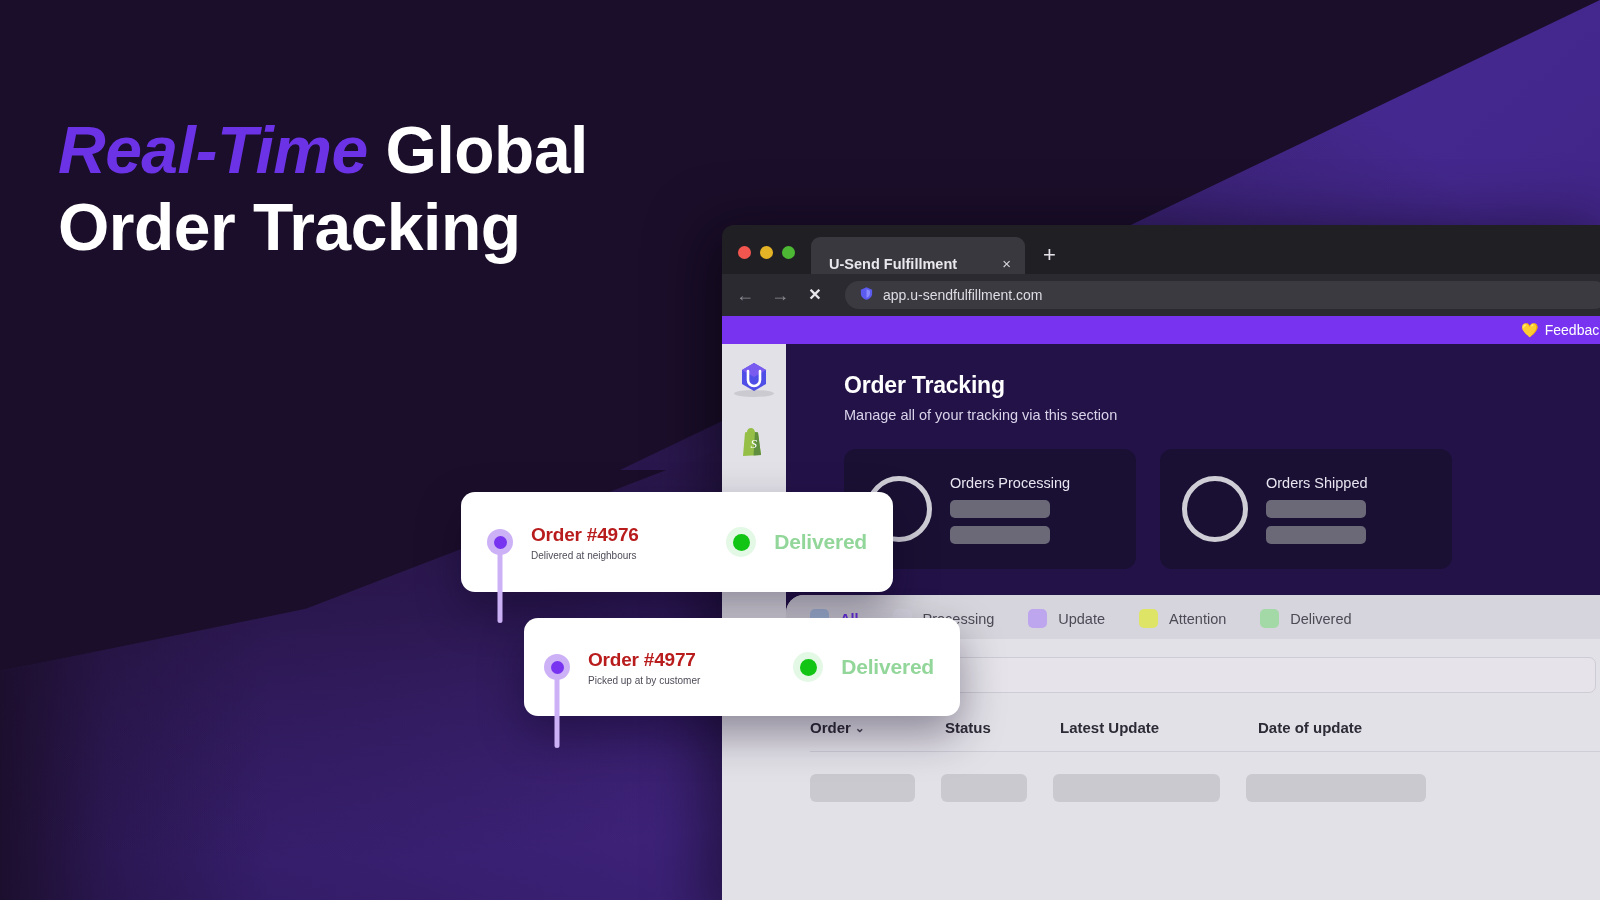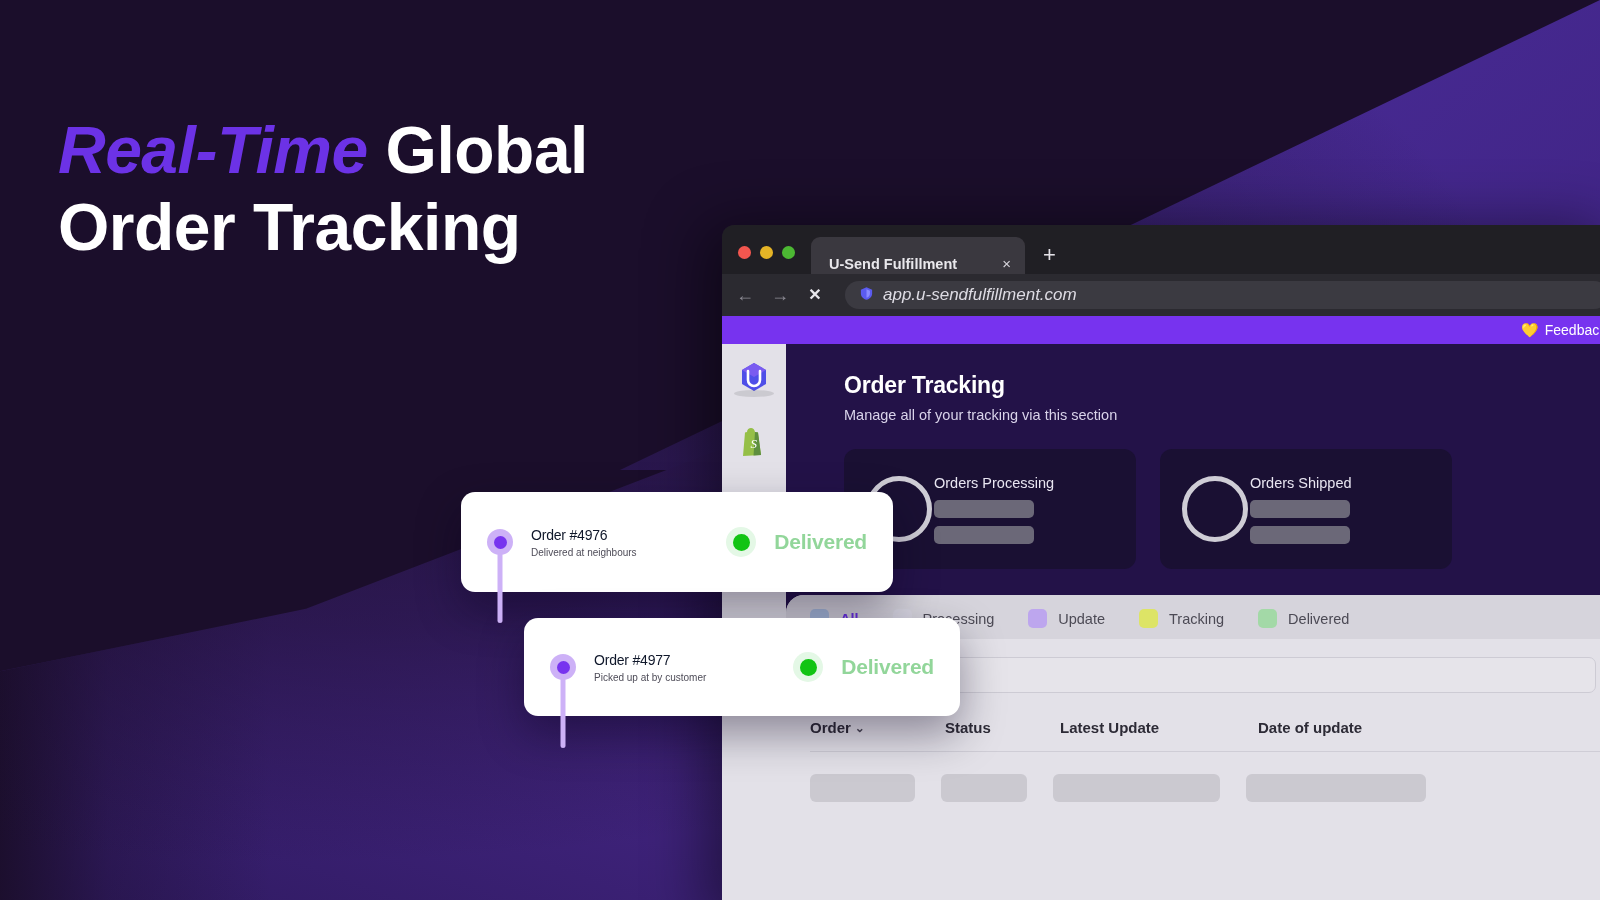--- a/index.html
+++ b/index.html
@@ -129,21 +129,21 @@
   .omnibox {
     flex: 1;
     height: 28px;
     background: #3b3a41;
     border-radius: 14px;
     display:flex; align-items:center;
     gap: 9px;
     padding: 0 14px;
     margin-left: 4px;
   }
-  .omni-url { color:#dedce4; font-size:17px;font-style:italic; }
+  .omni-url { color:#dedce4; font-size:14px; }
 
   
   .feedback-bar {
     height: 28px;
     background: #7733ef;
     display:flex; align-items:center; justify-content:flex-end;
     padding-right: 8px;
     gap: 6px;
   }
   .feedback-bar .fb-label { color:#ffffff; font-size:14px; font-weight:500; }
@@ -167,21 +167,21 @@
   .app-head h2 { color:#fff; font-size:23px; font-weight:700; letter-spacing:-0.2px; }
   .app-head .sub { color:#d9d3ea; font-size:14.5px; margin-top:8px; }
 
   .stat-row { display:flex; gap: 24px; padding: 26px 0 0 58px; }
   .stat-card {
     width: 292px; height: 120px;
     background: #1a1033;
     border-radius: 12px;
     display:flex; align-items:center;
     padding: 0 22px;
-    gap: 2px;
+    gap: 18px;
     flex: none;
   }
   .ring { width:66px; height:66px; border-radius:50%; border:5px solid #cfcdd6; flex:none; }
   .stat-texts { flex:1; min-width:0; }
   .stat-label { color:#e8e5f1; font-size:14.5px; margin-bottom:9px; }
   .bar { height:18px; border-radius:5px; background:#6b6878; }
   .bar + .bar { margin-top: 8px; }
   .bar.w1 { width: 100px; }
   .bar.w2 { width: 100px; }
 
@@ -244,33 +244,33 @@
   
   .order-card {
     position:absolute;
     background:#ffffff;
     border-radius: 14px;
     box-shadow: 0 18px 44px rgba(10,2,30,0.40);
     display:flex; align-items:center;
     z-index: 9;
   }
   .oc1 { left: 461px; top: 492px; width: 432px; height: 100px; padding: 0 26px 0 22px; }
-  .oc2 { left: 524px; top: 618px; width: 436px; height: 98px; padding: 0 26px 0 22px; }
+  .oc2 { left: 524px; top: 618px; width: 436px; height: 98px; padding: 0 26px 0 16px; }
   .pin { position:relative; width:34px; flex:none; display:flex; justify-content:center; }
   .pin-dot {
     width: 26px; height:26px; border-radius:50%;
     background:#cdb1f7; display:flex; align-items:center; justify-content:center;
   }
   .pin-dot i { width:13px; height:13px; border-radius:50%; background:#7733ef; display:block; }
   .pin-stem {
     position:absolute; top: 24px; left: 50%; transform: translateX(-50%);
     width: 5px; height: 70px; background:#cdb1f7; border-radius:3px;
   }
   .oc-texts { margin-left: 14px; flex:1; min-width:0; }
-  .oc-title { font-size:14px; font-weight:400; color:#0f172a; letter-spacing:-0.2px; }
+  .oc-title { font-size:19px; font-weight:700; color:#b91c1c; letter-spacing:-0.2px; }
   .oc-sub { font-size:10px; color:#4e4c58; margin-top:4px; }
   .oc-status { display:flex; align-items:center; gap:18px; flex:none; }
   .dot-ring {
     width:30px; height:30px; border-radius:50%;
     background:#e4f8e6; display:flex; align-items:center; justify-content:center;
   }
   .dot-ring i { width:17px; height:17px; border-radius:50%; background:#12c414; display:block; }
   .oc-status-label { font-size:21px; font-weight:700; color:#92d69a; letter-spacing:-0.2px; }
 </style>
 </head>
@@ -390,21 +390,21 @@
             <div class="tabitem">
               <span class="swatch" style="background:#d9d7e2"></span>
               <span class="tablabel">Processing</span>
             </div>
             <div class="tabitem">
               <span class="swatch" style="background:#bda6ee"></span>
               <span class="tablabel">Update</span>
             </div>
             <div class="tabitem">
               <span class="swatch" style="background:#dde466"></span>
-              <span class="tablabel">Tracking</span>
+              <span class="tablabel">Attention</span>
             </div>
             <div class="tabitem">
               <span class="swatch" style="background:#a3d9a7"></span>
               <span class="tablabel">Delivered</span>
             </div>
           </div>
 
           <div class="searchwrap">
             <div class="searchbox">
               <span>

